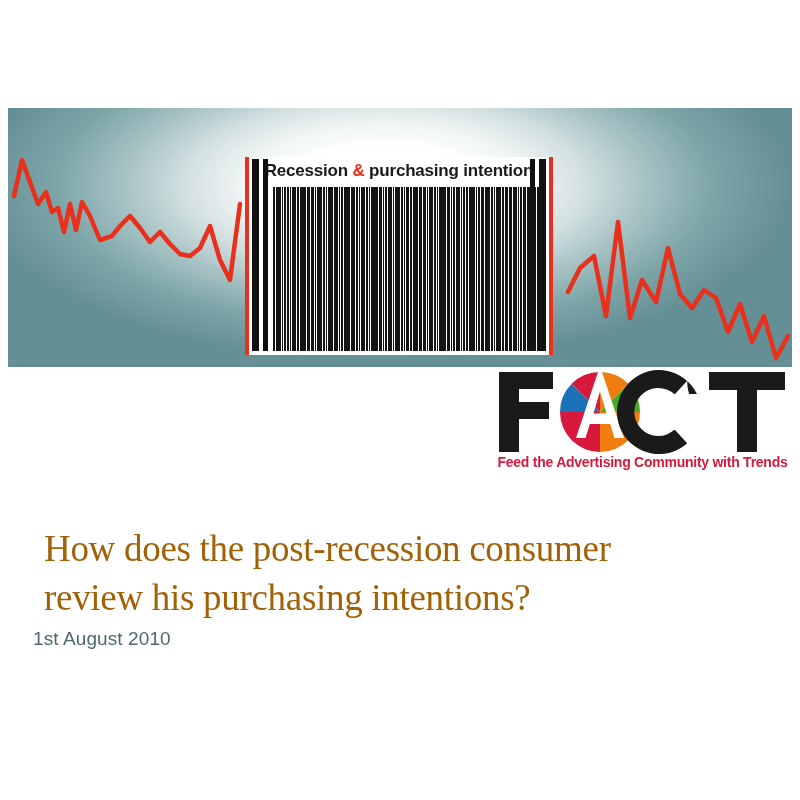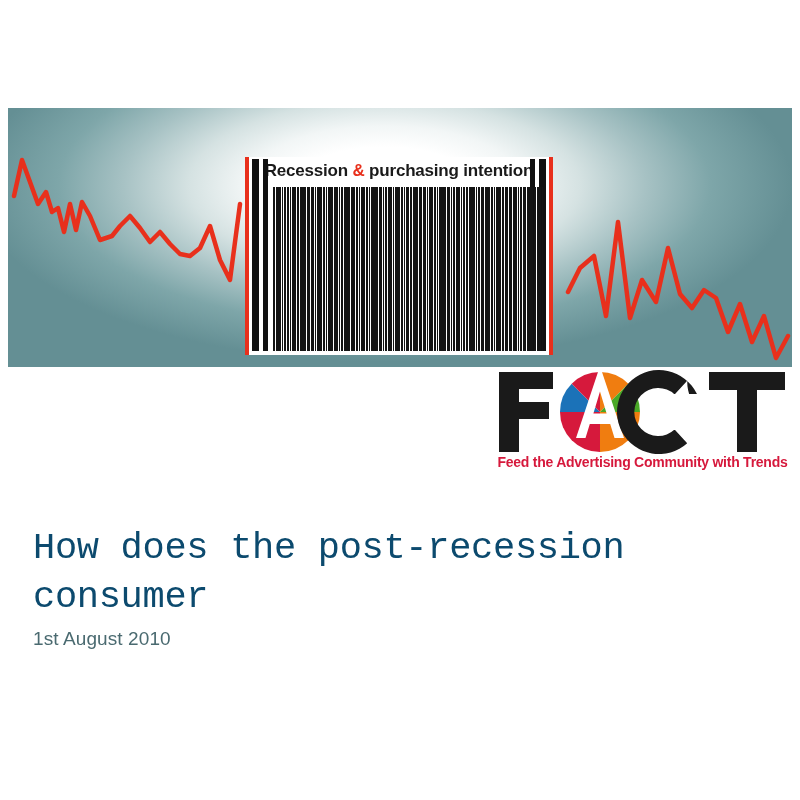--- a/index.html
+++ b/index.html
@@ -116,28 +116,28 @@
     font-weight: bold;
     font-size: 14px;
     letter-spacing: -0.25px;
     color: #d6193c;
     white-space: nowrap;
   }
 
   
   .title {
     position: absolute;
-    left: 33px;
+    left: 44px;
     top: 524px;
     width: 730px;
-    font-family: Liberation Mono, monospace;
+    font-family: Liberation Serif, serif;
     font-size: 37px;
     line-height: 49px;
     font-weight: normal;
-    color: #0c4a6e;
+    color: #a16207;
     letter-spacing: -0.3px;
   }
 
   .subtitle {
     position: absolute;
     left: 33px;
     top: 628px;
     font-family: "Liberation Sans", sans-serif;
     font-size: 19px;
     font-weight: normal;
@@ -273,17 +273,18 @@
       </g>
 
       <path fill="#1a1a1a" d="M214 4 h76 v18 h-28 v62 h-20 v-62 h-28 z"></path>
     </svg>
 
     <div class="logo-tagline">Feed the Advertising Community with Trends</div>
   </div>
 
   <div class="title">
     <span>How does the post-recession consumer</span><br>
+    <span>review his purchasing intentions?</span>
   </div>
 
   <div class="subtitle">1st August 2010</div>
 
 </div>
 
 </body></html>

